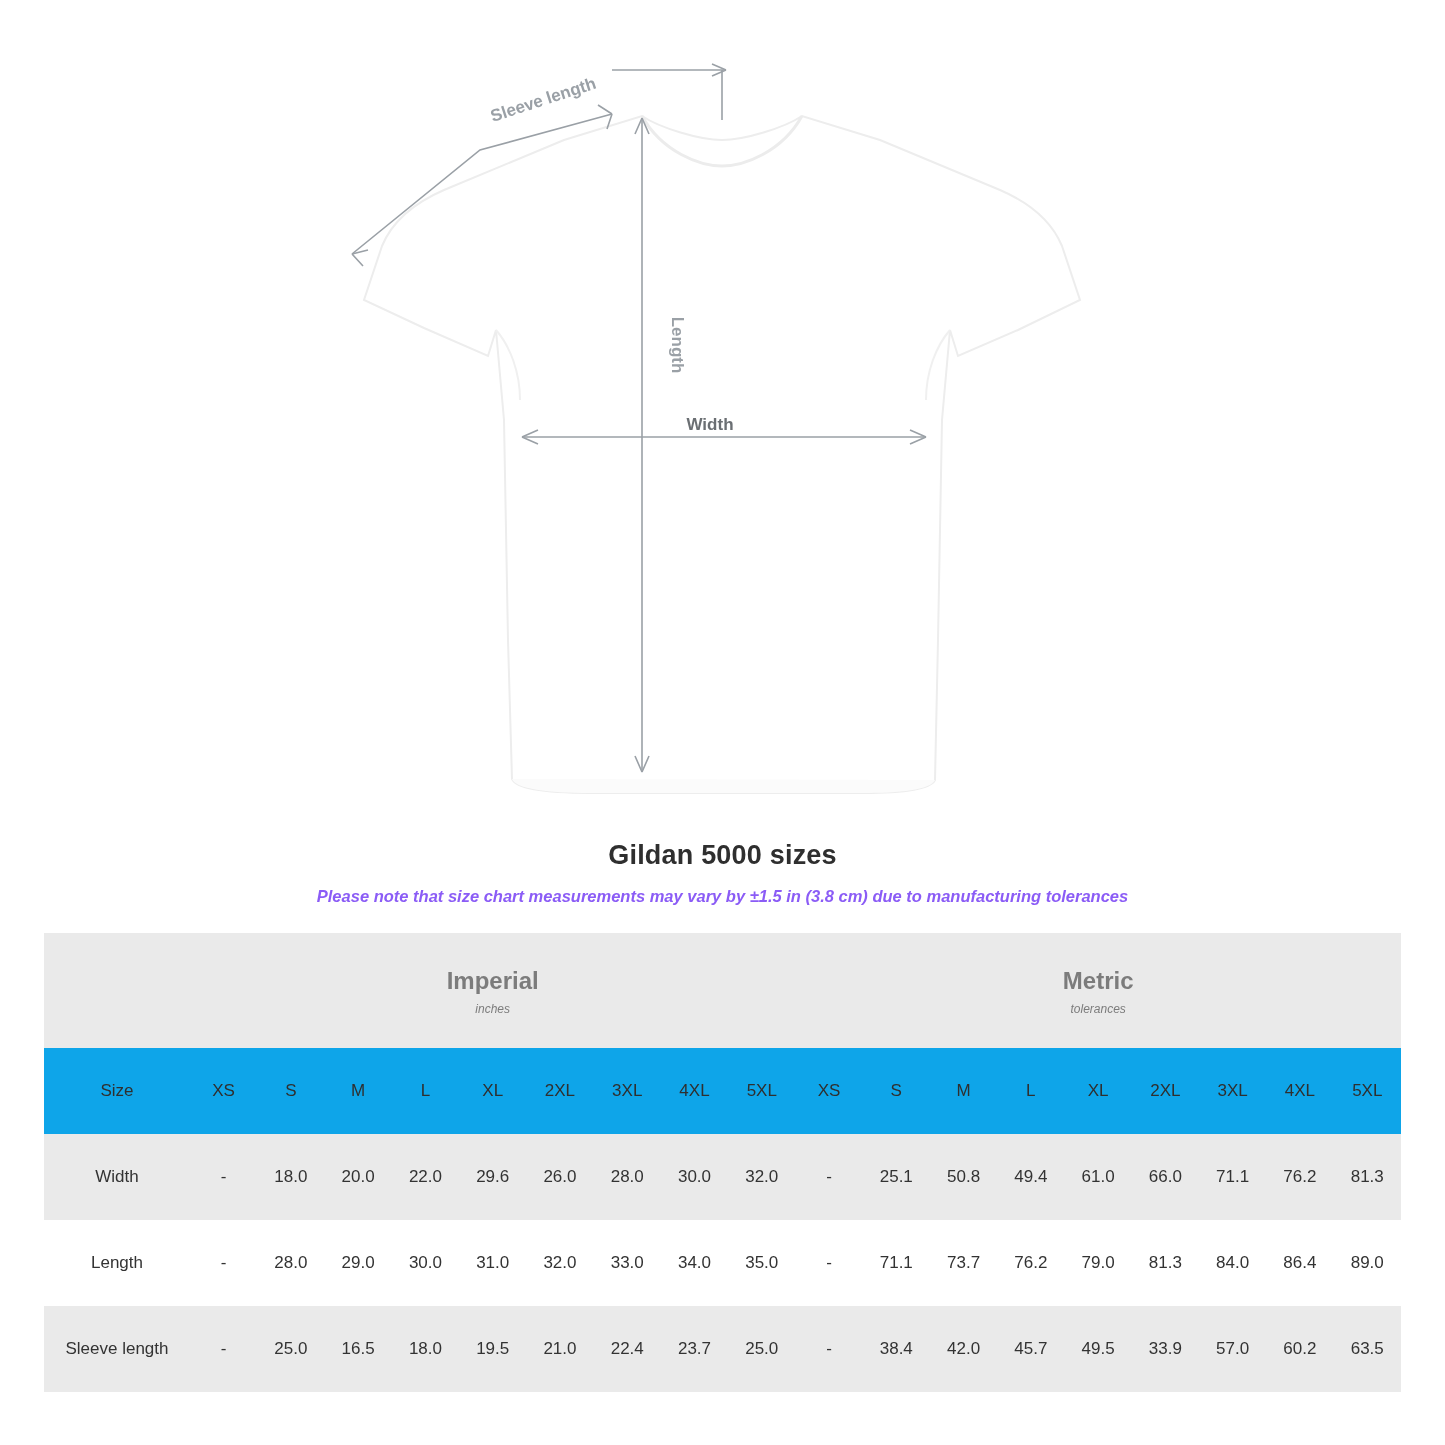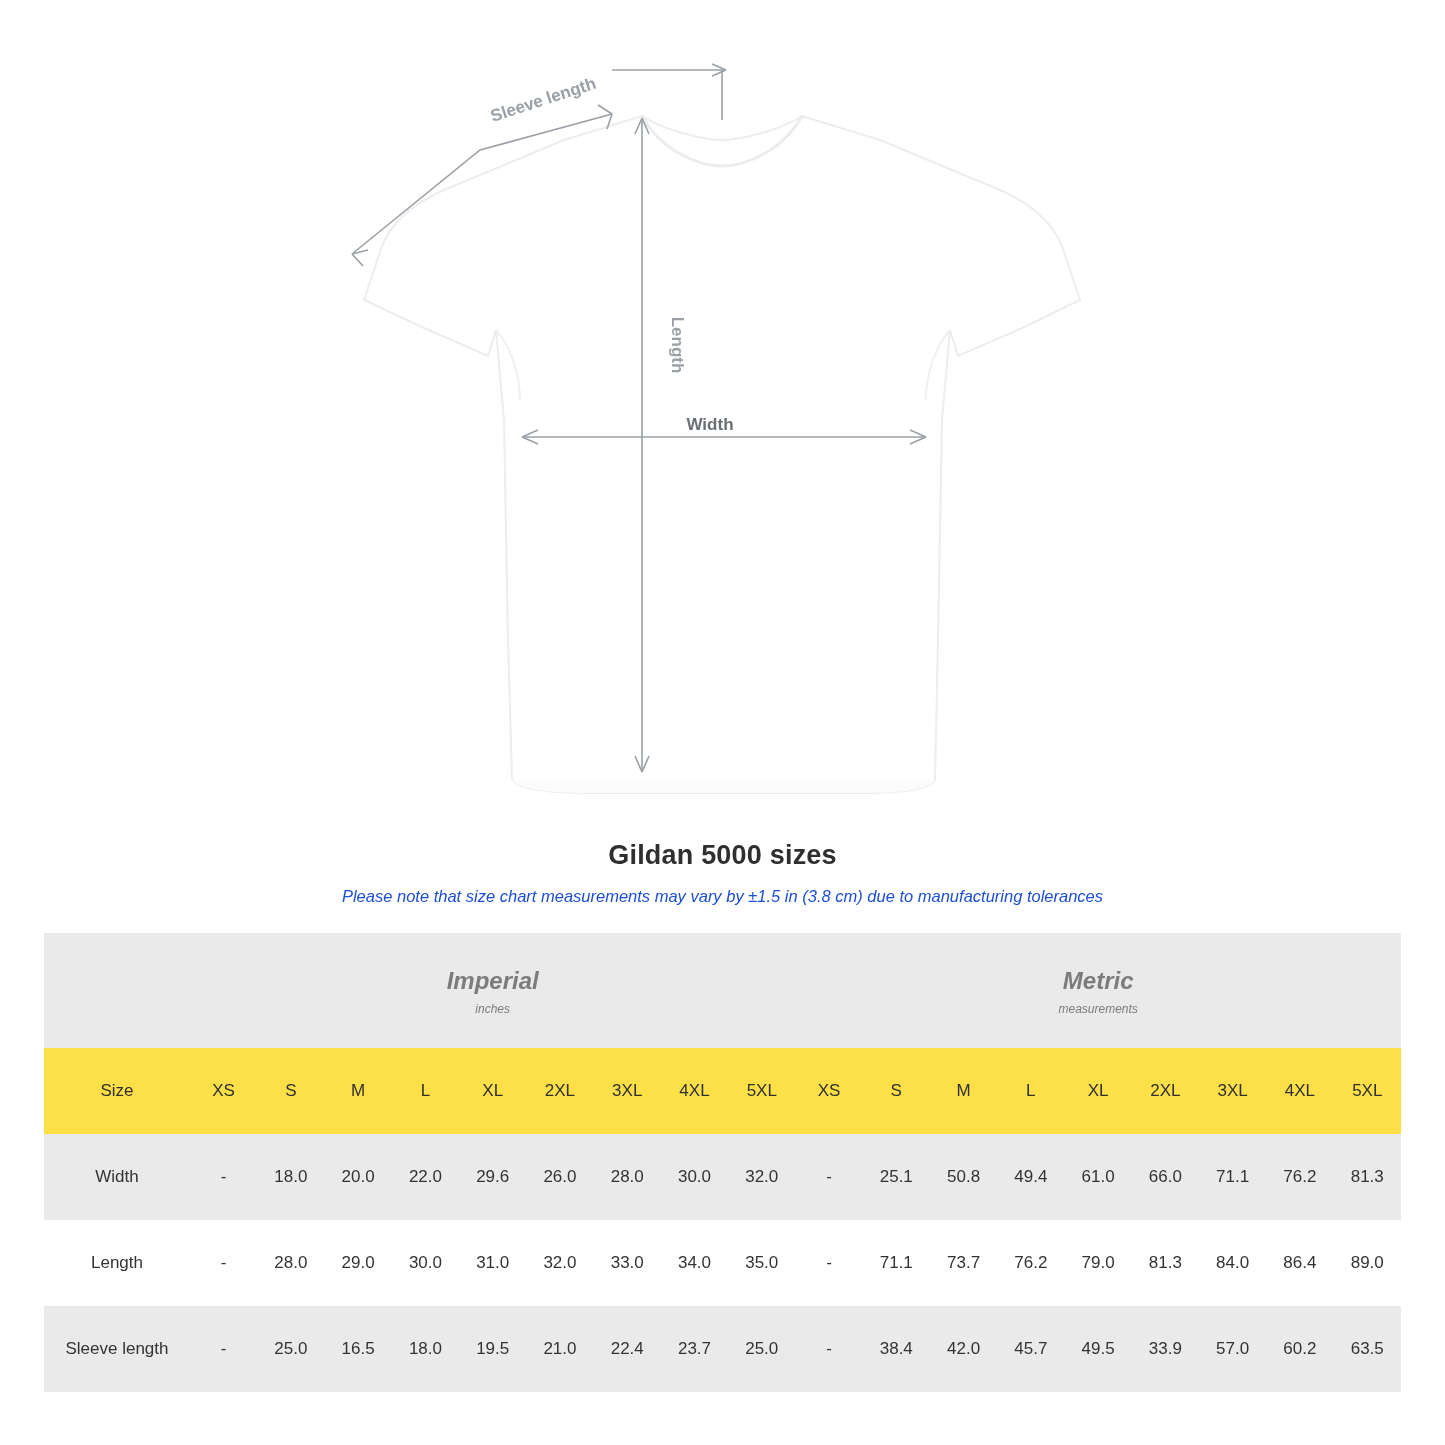--- a/index.html
+++ b/index.html
@@ -38,21 +38,22 @@
   .chart-title {
     font-size: 27px;
     font-weight: bold;
     color: #2f2f2f;
     letter-spacing: 0.2px;
   }
   .chart-note {
     margin-top: 16px;
     font-size: 16.5px;
     font-style: italic;
-    color: #1d4ed8;
+    color: #8b5cf6;
+    font-weight: bold;
   }
 
   
   .table-wrap {
     margin-top: 27px;
     padding: 0 44px;
   }
   table.size-table {
     width: 100%;
     border-collapse: collapse;
@@ -63,34 +64,33 @@
     vertical-align: middle;
     font-weight: normal;
   }
   .unit-row td {
     background: #eaeaea;
     height: 115px;
     padding: 0;
   }
   .unit-name {
     font-size: 24px;
-    font-style: italic;
     font-weight: bold;
     color: #7c7c7c;
     line-height: 1.25;
     text-align: center;
   }
   .unit-sub {
     font-size: 12px;
     font-style: italic;
     color: #7c7c7c;
     margin-top: 6px;
   }
   .head-row td {
-    background: #fde047;
+    background: #0ea5e9;
     height: 84px;
     font-size: 17px;
     font-weight: bold;
     color: #2f2f2f;
   }
   .body-row td {
     height: 84px;
     font-size: 17px;
     color: #333333;
   }
@@ -205,21 +205,21 @@
       </colgroup>
       <tbody>
         <tr class="unit-row">
           <td></td>
           <td colspan="9">
             <div class="unit-name">Imperial</div>
             <div class="unit-sub">inches</div>
           </td>
           <td colspan="9">
             <div class="unit-name">Metric</div>
-            <div class="unit-sub">measurements</div>
+            <div class="unit-sub">tolerances</div>
           </td>
         </tr>
 
         <tr class="head-row">
           <td>Size</td>
           <td>XS</td>
           <td>S</td>
           <td>M</td>
           <td>L</td>
           <td>XL</td>

